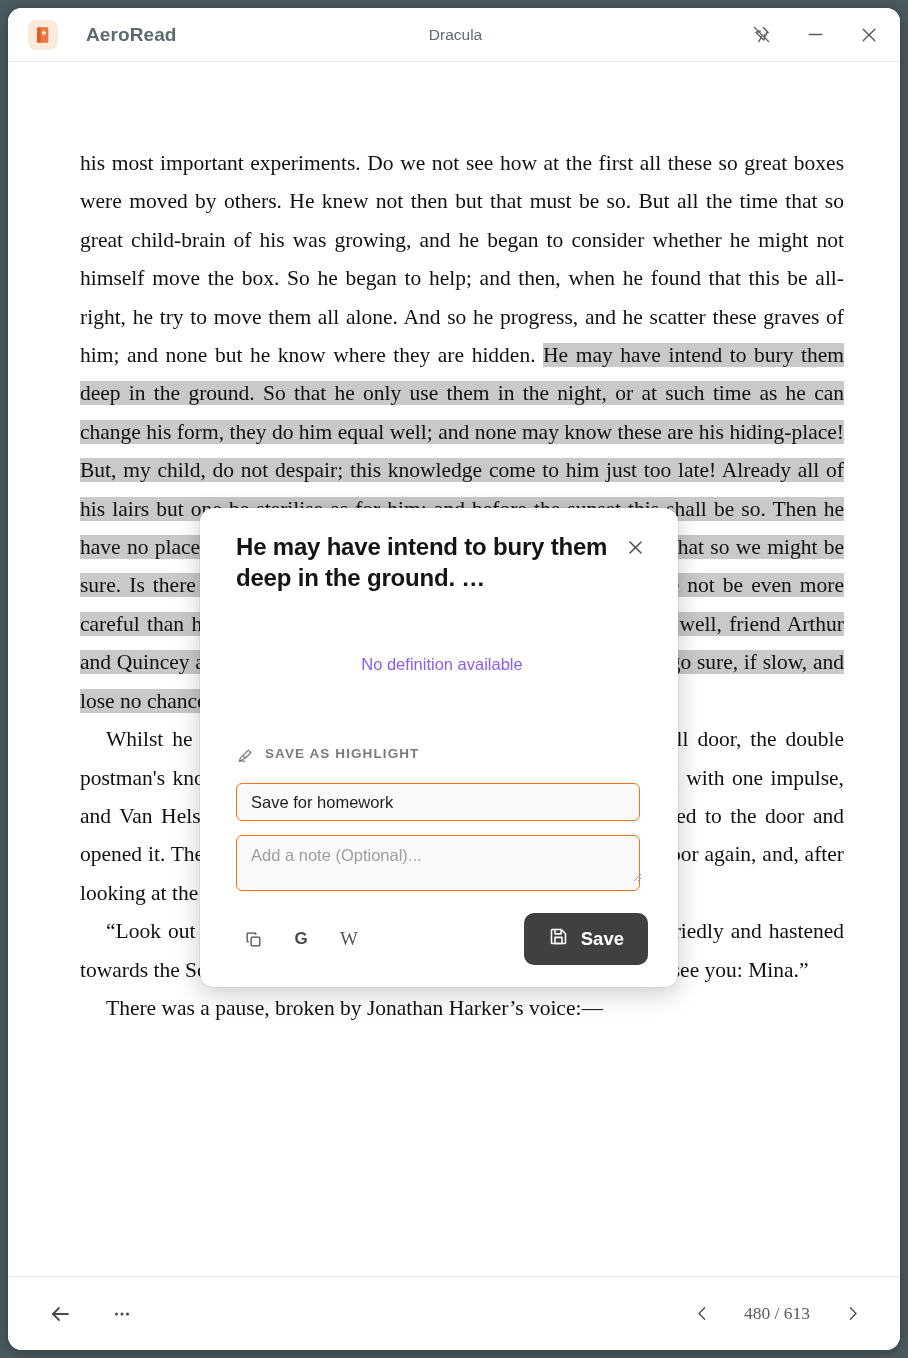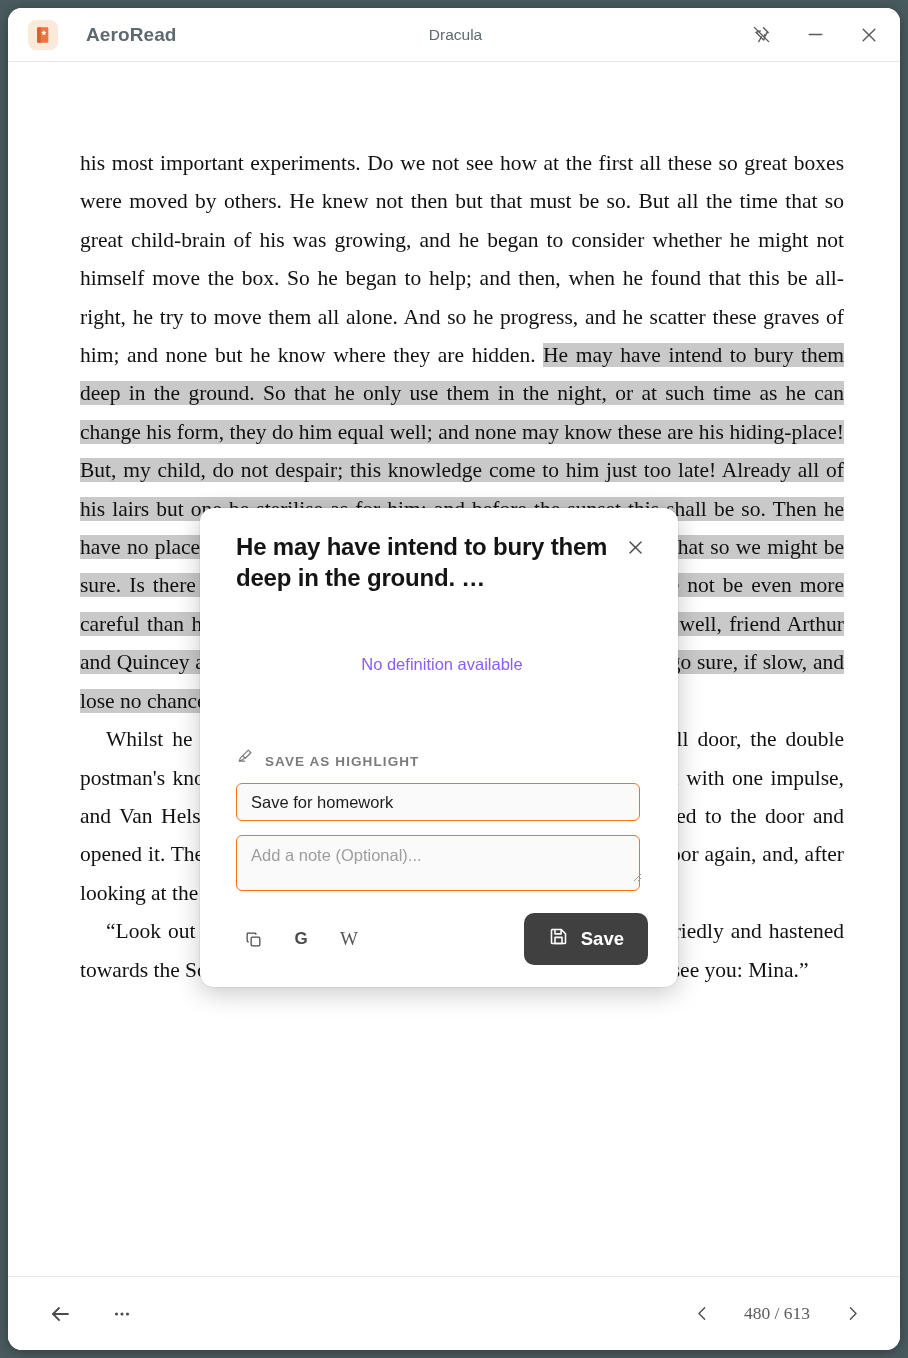--- a/index.html
+++ b/index.html
@@ -131,21 +131,21 @@
     background: none; border: none;
   }
   #definition {
     text-align: center;
     color: #8b5cf6;
     font-size: 16.5px;
     padding: 62px 0 72px;
   }
   #highlight-head {
     display: flex;
-    align-items: flex-end;
+    align-items: flex-start;
     gap: 10px;
     margin-bottom: 14px;
   }
   #highlight-label {
     font-size: 13.5px;
     font-weight: bold;
     letter-spacing: 1.1px;
     color: #7b7b7b;
   }
   #hl-title-input,
@@ -288,20 +288,21 @@
         </svg>
       </button>
     </div>
   </div>
 
   <div id="reader">
     <div id="book-text">
         <p><span>his most important experiments. Do we not see how at the first all these so great boxes were moved by others. He knew not then but that must be so. But all the time that so great child-brain of his was growing, and he began to consider whether he might not himself move the box. So he began to help; and then, when he found that this be all-right, he try to move them all alone. And so he progress, and he scatter these graves of him; and none but he know where they are hidden. </span><span class="sel">He may have intend to bury them deep in the ground. So that he only use them in the night, or at such time as he can change his form, they do him equal well; and none may know these are his hiding-place! But, my child, do not despair; this knowledge come to him just too late! Already all of his lairs but one be sterilise as for him; and before the sunset this shall be so. Then he have no place where he can move and hide. I delayed this morning that so we might be sure. Is there not more at stake for us than for him? Then why we not be even more careful than him? By my clock it is one hour and already, if all be well, friend Arthur and Quincey are on their way to us. To-day is our day, and we must go sure, if slow, and lose no chance. See! there are five of us when absent friends return.</span></p>
         <p class="indent"><span>Whilst he was speaking we were startled by a knock at the hall door, the double postman's knock of the telegraph boy. We all moved out to the hall with one impulse, and Van Helsing, holding up his hand to us to keep silence, stepped to the door and opened it. The boy handed in a despatch. The Professor closed the door again, and, after looking at the direction, opened it and read aloud.</span></p>
         <p class="indent"><span>“Look out for D. He has just now, 12:45, come from Carfax hurriedly and hastened towards the South. He seems to be going the round and may want to see you: Mina.”</span></p>
+        <p class="indent"><span>There was a pause, broken by Jonathan Harker’s voice:—</span></p>
       </div>
 
     <div id="lookup-dialog">
       <div id="dlg-head">
         <div id="dlg-title">He may have intend to bury them deep in the ground. …</div>
         <button id="dlg-close" aria-label="close dialog">
           <svg width="19" height="19" viewBox="0 0 24 24" fill="none" stroke="currentColor" stroke-width="1.8" stroke-linecap="round">
             <line x1="5" y1="5" x2="19" y2="19"></line>
             <line x1="19" y1="5" x2="5" y2="19"></line>
           </svg>

